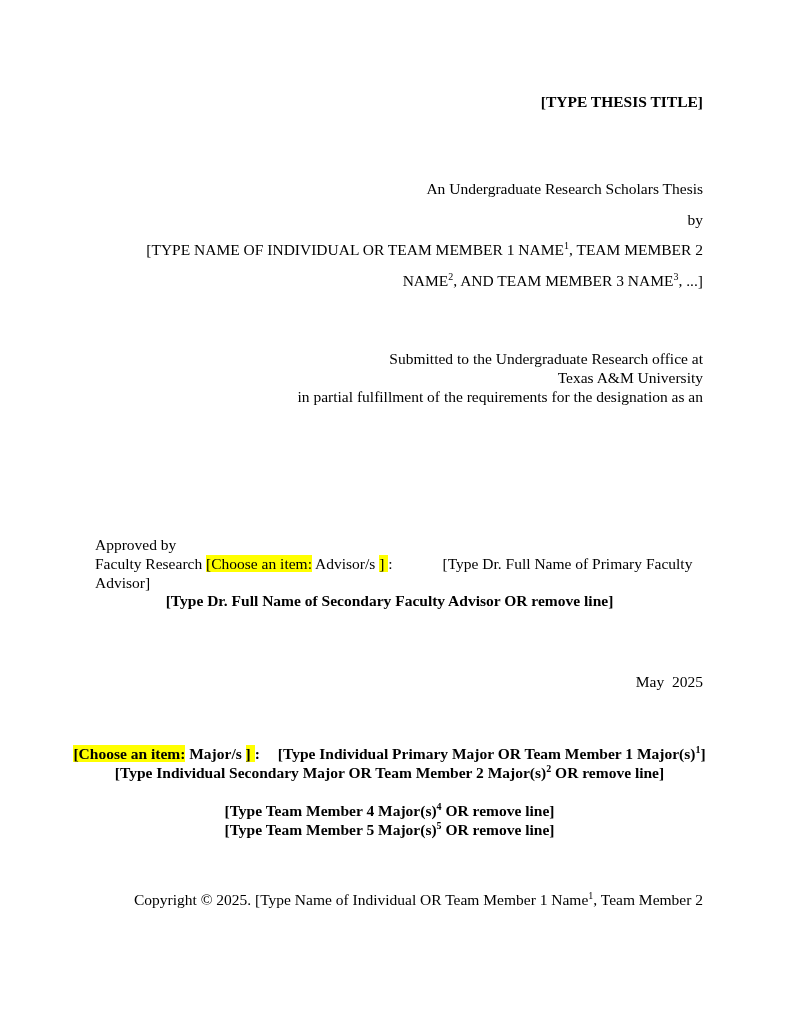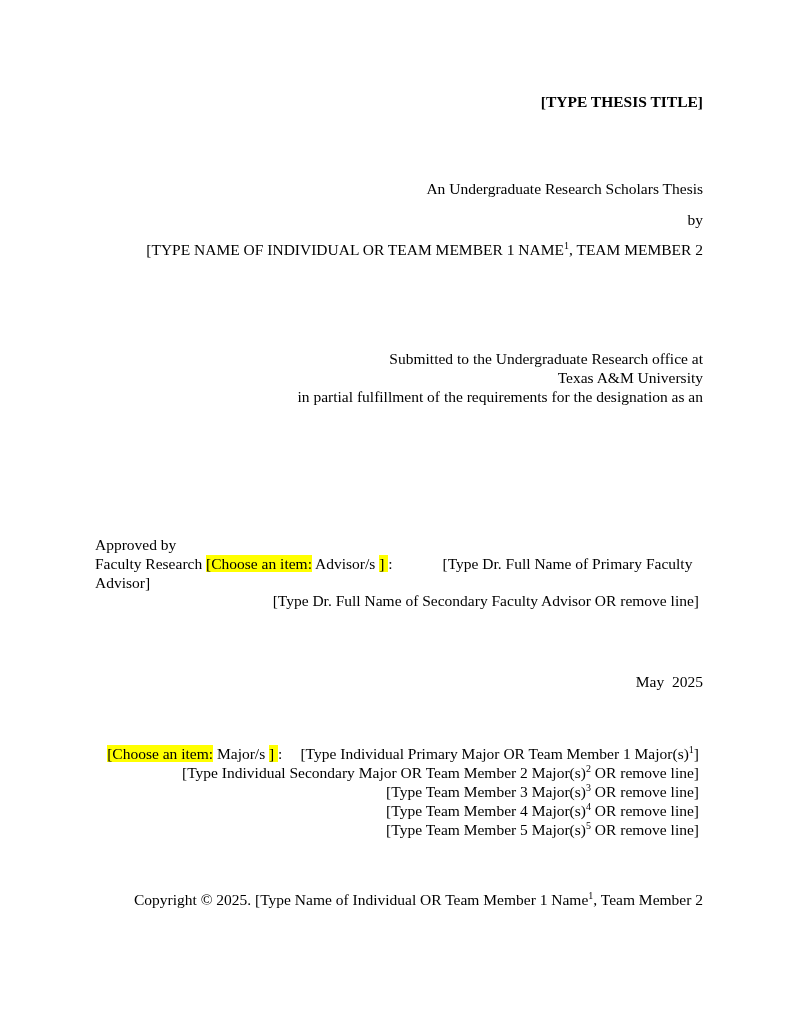--- a/index.html
+++ b/index.html
@@ -20,23 +20,24 @@
   }
   .center {
     left: 95px;
     width: 608px;
     text-align: right;
   }
   .left {
     left: 95px;
   }
   .rightalign {
-    left: 56px;
+    left: 68px;
     width: 643px;
-    text-align: right;
+    text-align: center;
+    font-weight: bold;
   }
   .bold { font-weight: bold; }
   sup {
     font-size: 10px;
     line-height: 0;
     vertical-align: super;
   }
   .hl { background: var(--highlight, #ffff00); }
   .tab-gap { display: inline-block; height: 1px; }
 </style>
@@ -46,37 +47,37 @@
 <div class="page">
 
   <div class="line center bold" style="top:92px">[TYPE THESIS TITLE]</div>
 
   <div class="line center" style="top:179px">An Undergraduate Research Scholars Thesis</div>
 
   <div class="line center" style="top:210px">by</div>
 
   <div class="line center" style="top:240px"><span>[TYPE NAME OF INDIVIDUAL OR TEAM MEMBER 1 NAME</span><sup>1</sup><span>, TEAM MEMBER 2</span></div>
 
+  <div class="line center" style="top:271px"><span>NAME</span><sup>2</sup><span>, AND TEAM MEMBER 3 NAME</span><sup>3</sup><span>, ...]</span></div>
 
   <div class="line center" style="top:349px">Submitted to the Undergraduate Research office at</div>
   <div class="line center" style="top:368px">Texas A&amp;M University</div>
   <div class="line center" style="top:387px">in partial fulfillment of the requirements for the designation as an</div>
 
 
   <div class="line left" style="top:535px">Approved by</div>
 
   <div class="line left" style="top:554px"><span>Faculty Research </span><span class="hl">[Choose an item:</span><span> Advisor/s </span><span class="hl">] </span><span>:</span><span class="tab-gap" style="width: 50px;"></span><span>[Type Dr. Full Name of Primary Faculty</span></div>
 
   <div class="line left" style="top:573px">Advisor]</div>
 
   <div class="line rightalign" style="top:591px">[Type Dr. Full Name of Secondary Faculty Advisor OR remove line]</div>
 
   <div class="line center" style="top:672px">May  2025</div>
 
   <div class="line rightalign" style="top:744px"><span class="hl">[Choose an item:</span><span> Major/s </span><span class="hl">] </span><span>:</span><span class="tab-gap" style="width: 18px;"></span><span>[Type Individual Primary Major OR Team Member 1 Major(s)</span><sup>1</sup><span>]</span></div>
   <div class="line rightalign" style="top:763px"><span>[Type Individual Secondary Major OR Team Member 2 Major(s)</span><sup>2</sup><span> OR remove line]</span></div>
-  <div class="line rightalign" style="top:782px"><span>[Type Team Member 3 Major(s)</span><sup>3</sup><span> OR remove line]</span></div>
   <div class="line rightalign" style="top:801px"><span>[Type Team Member 4 Major(s)</span><sup>4</sup><span> OR remove line]</span></div>
   <div class="line rightalign" style="top:820px"><span>[Type Team Member 5 Major(s)</span><sup>5</sup><span> OR remove line]</span></div>
 
   <div class="line center" style="top:890px"><span>Copyright © 2025. [Type Name of Individual OR Team Member 1 Name</span><sup>1</sup><span>, Team Member 2</span></div>
 
 </div>
 
 </body></html>

